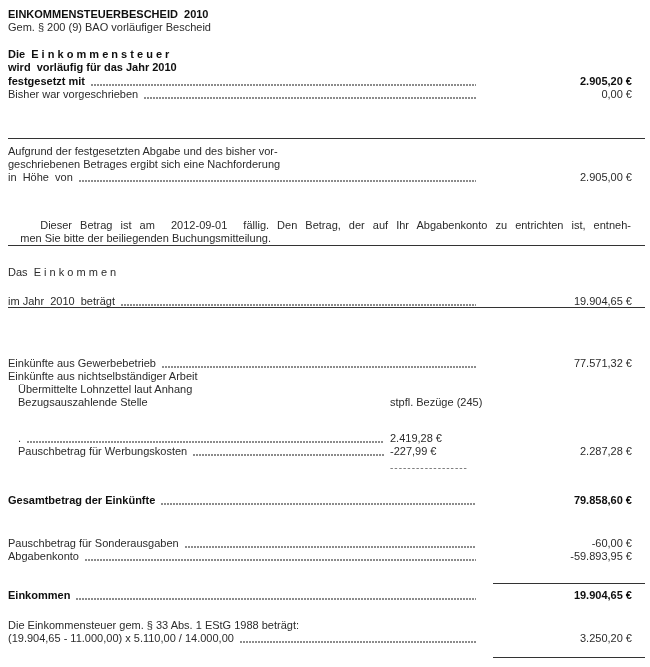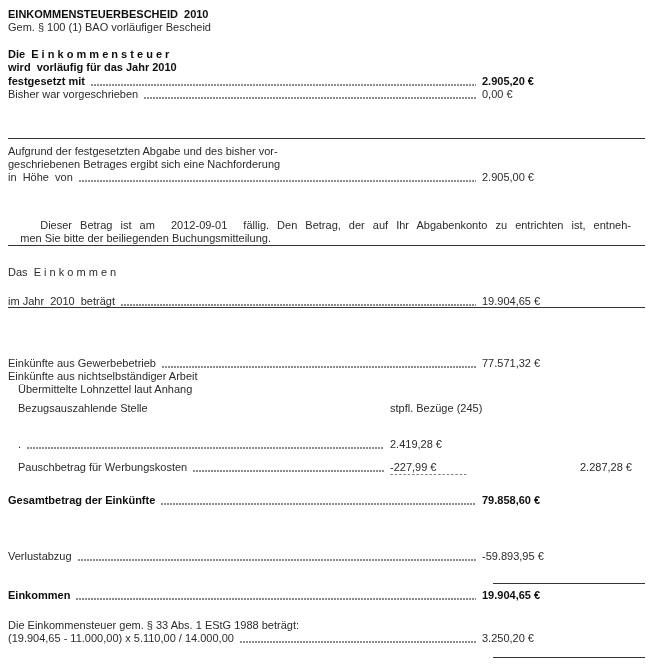--- a/index.html
+++ b/index.html
@@ -21,38 +21,38 @@
   .line { position:absolute; left:8px; right:8px; white-space:pre; }
   .b { font-weight:bold; color:#0f0f0f; }
   .ind { padding-left:10px; }
   .leader {
     flex:1 1 auto; align-self:flex-end;
     height:2px; margin:0 6px 2px 6px;
     background-image:radial-gradient(circle at 1px 1px, #8c8c8c 0.8px, transparent 1.05px);
     background-size:3px 2px; background-repeat:repeat-x;
   }
   .spacer { flex:1 1 auto; }
-  .val  { flex:0 0 150px; }
+  .val  { flex:0 0 150px; text-align:right; }
   .mid  { flex:0 0 102px; text-align:left; }
-  .val2 { flex:0 0 140px; text-align:right;margin-top:16px; }
+  .val2 { flex:0 0 140px; text-align:right; }
   .dashes { color:#6f6f6f; letter-spacing:1px; font-size:10px; }
   .hr   { position:absolute; left:8px;  width:637px; height:0; border-top:1px solid #333333; }
   .hrp  { position:absolute; left:493px; width:152px; height:0; border-top:1px solid #333333; }
   .stretch { word-spacing:5px; }
 </style>
 </head>
 <body>
 
 <div class="page">
 
   <div class="row b" style="top:8px">
     <span>EINKOMMENSTEUERBESCHEID  2010</span>
   </div>
   <div class="row" style="top:21px">
-    <span>Gem. § 100 (1) BAO vorläufiger Bescheid</span>
+    <span>Gem. § 200 (9) BAO vorläufiger Bescheid</span>
   </div>
 
   <div class="row b" style="top:48px">
     <span>Die  E i n k o m m e n s t e u e r</span>
   </div>
   <div class="row b" style="top:61px">
     <span>wird  vorläufig für das Jahr 2010</span>
   </div>
   <div class="row" style="top:75px">
     <span class="b">festgesetzt mit</span>
@@ -135,22 +135,27 @@
     <span class="mid dashes">------------------</span>
     <span class="val2"></span>
   </div>
 
   <div class="row" style="top:494px">
     <span class="b">Gesamtbetrag der Einkünfte</span>
     <span class="leader"></span>
     <span class="val b">79.858,60 €</span>
   </div>
 
+  <div class="row" style="top:537px">
+    <span>Pauschbetrag für Sonderausgaben</span>
+    <span class="leader"></span>
+    <span class="val">-60,00 €</span>
+  </div>
   <div class="row" style="top:550px">
-    <span>Verlustabzug</span>
+    <span>Abgabenkonto</span>
     <span class="leader"></span>
     <span class="val">-59.893,95 €</span>
   </div>
 
   <div class="hrp" style="top:583px"></div>
 
   <div class="row" style="top:589px">
     <span class="b">Einkommen</span>
     <span class="leader"></span>
     <span class="val b">19.904,65 €</span>

